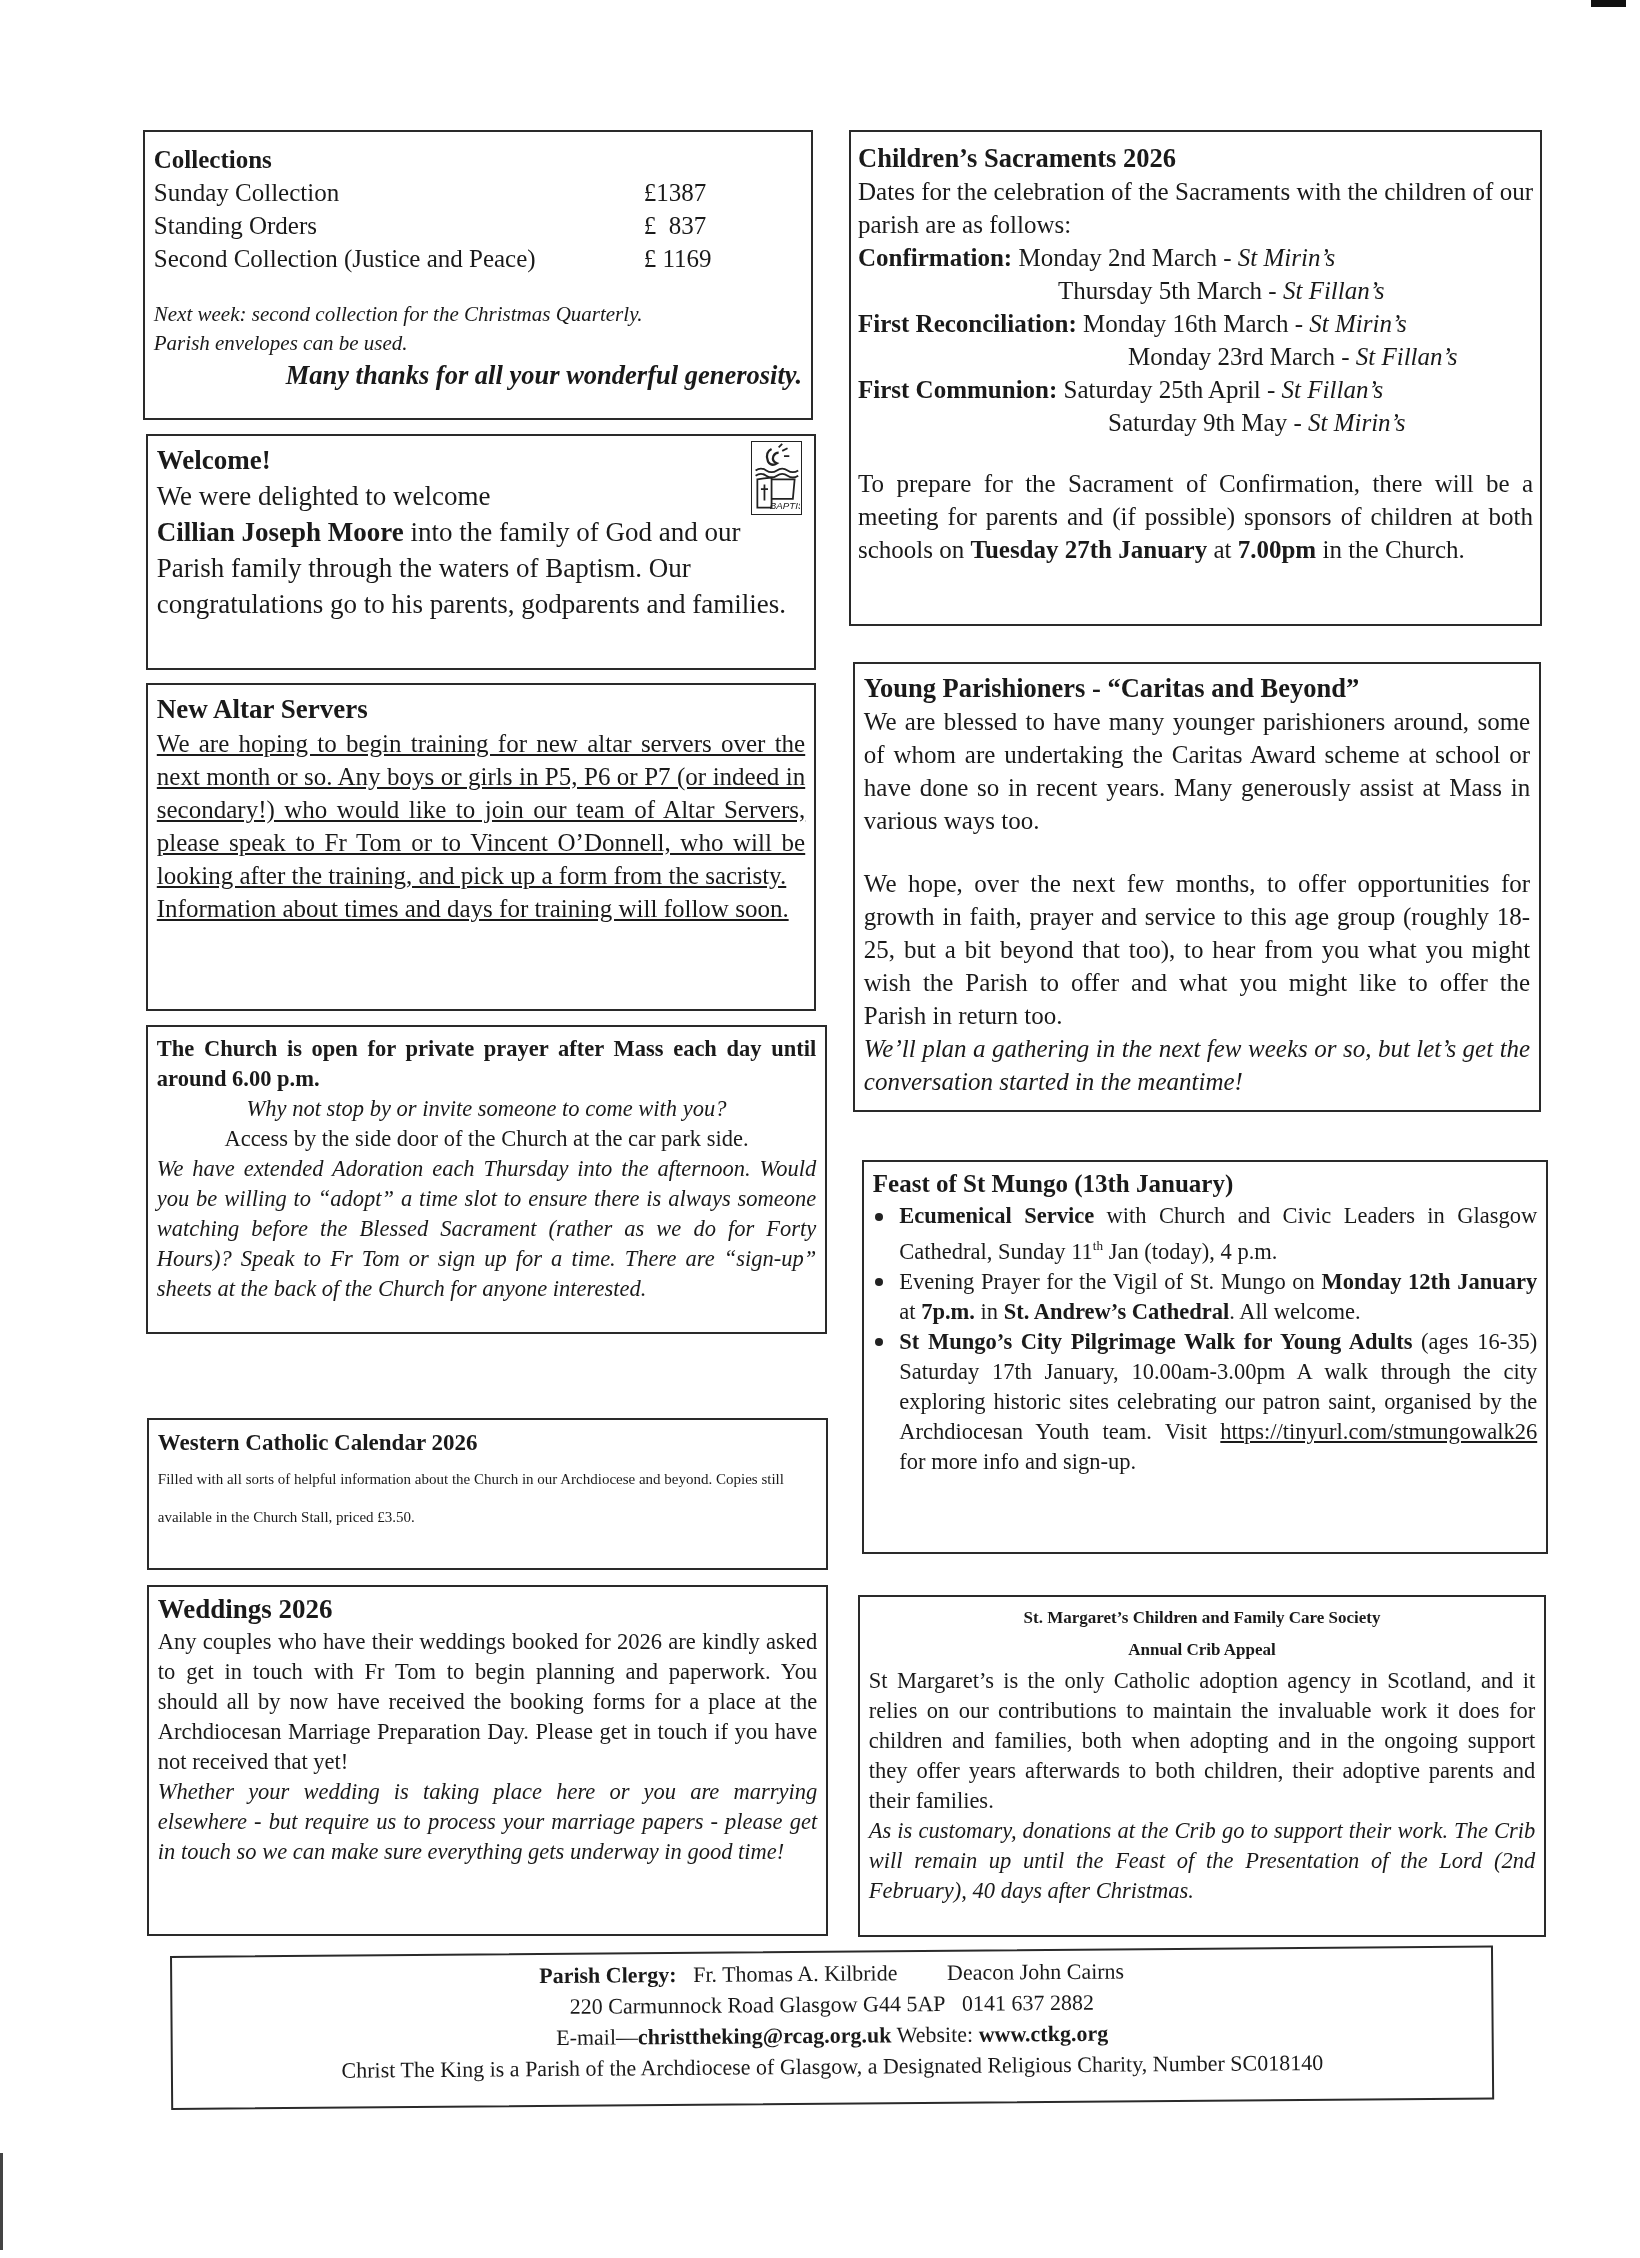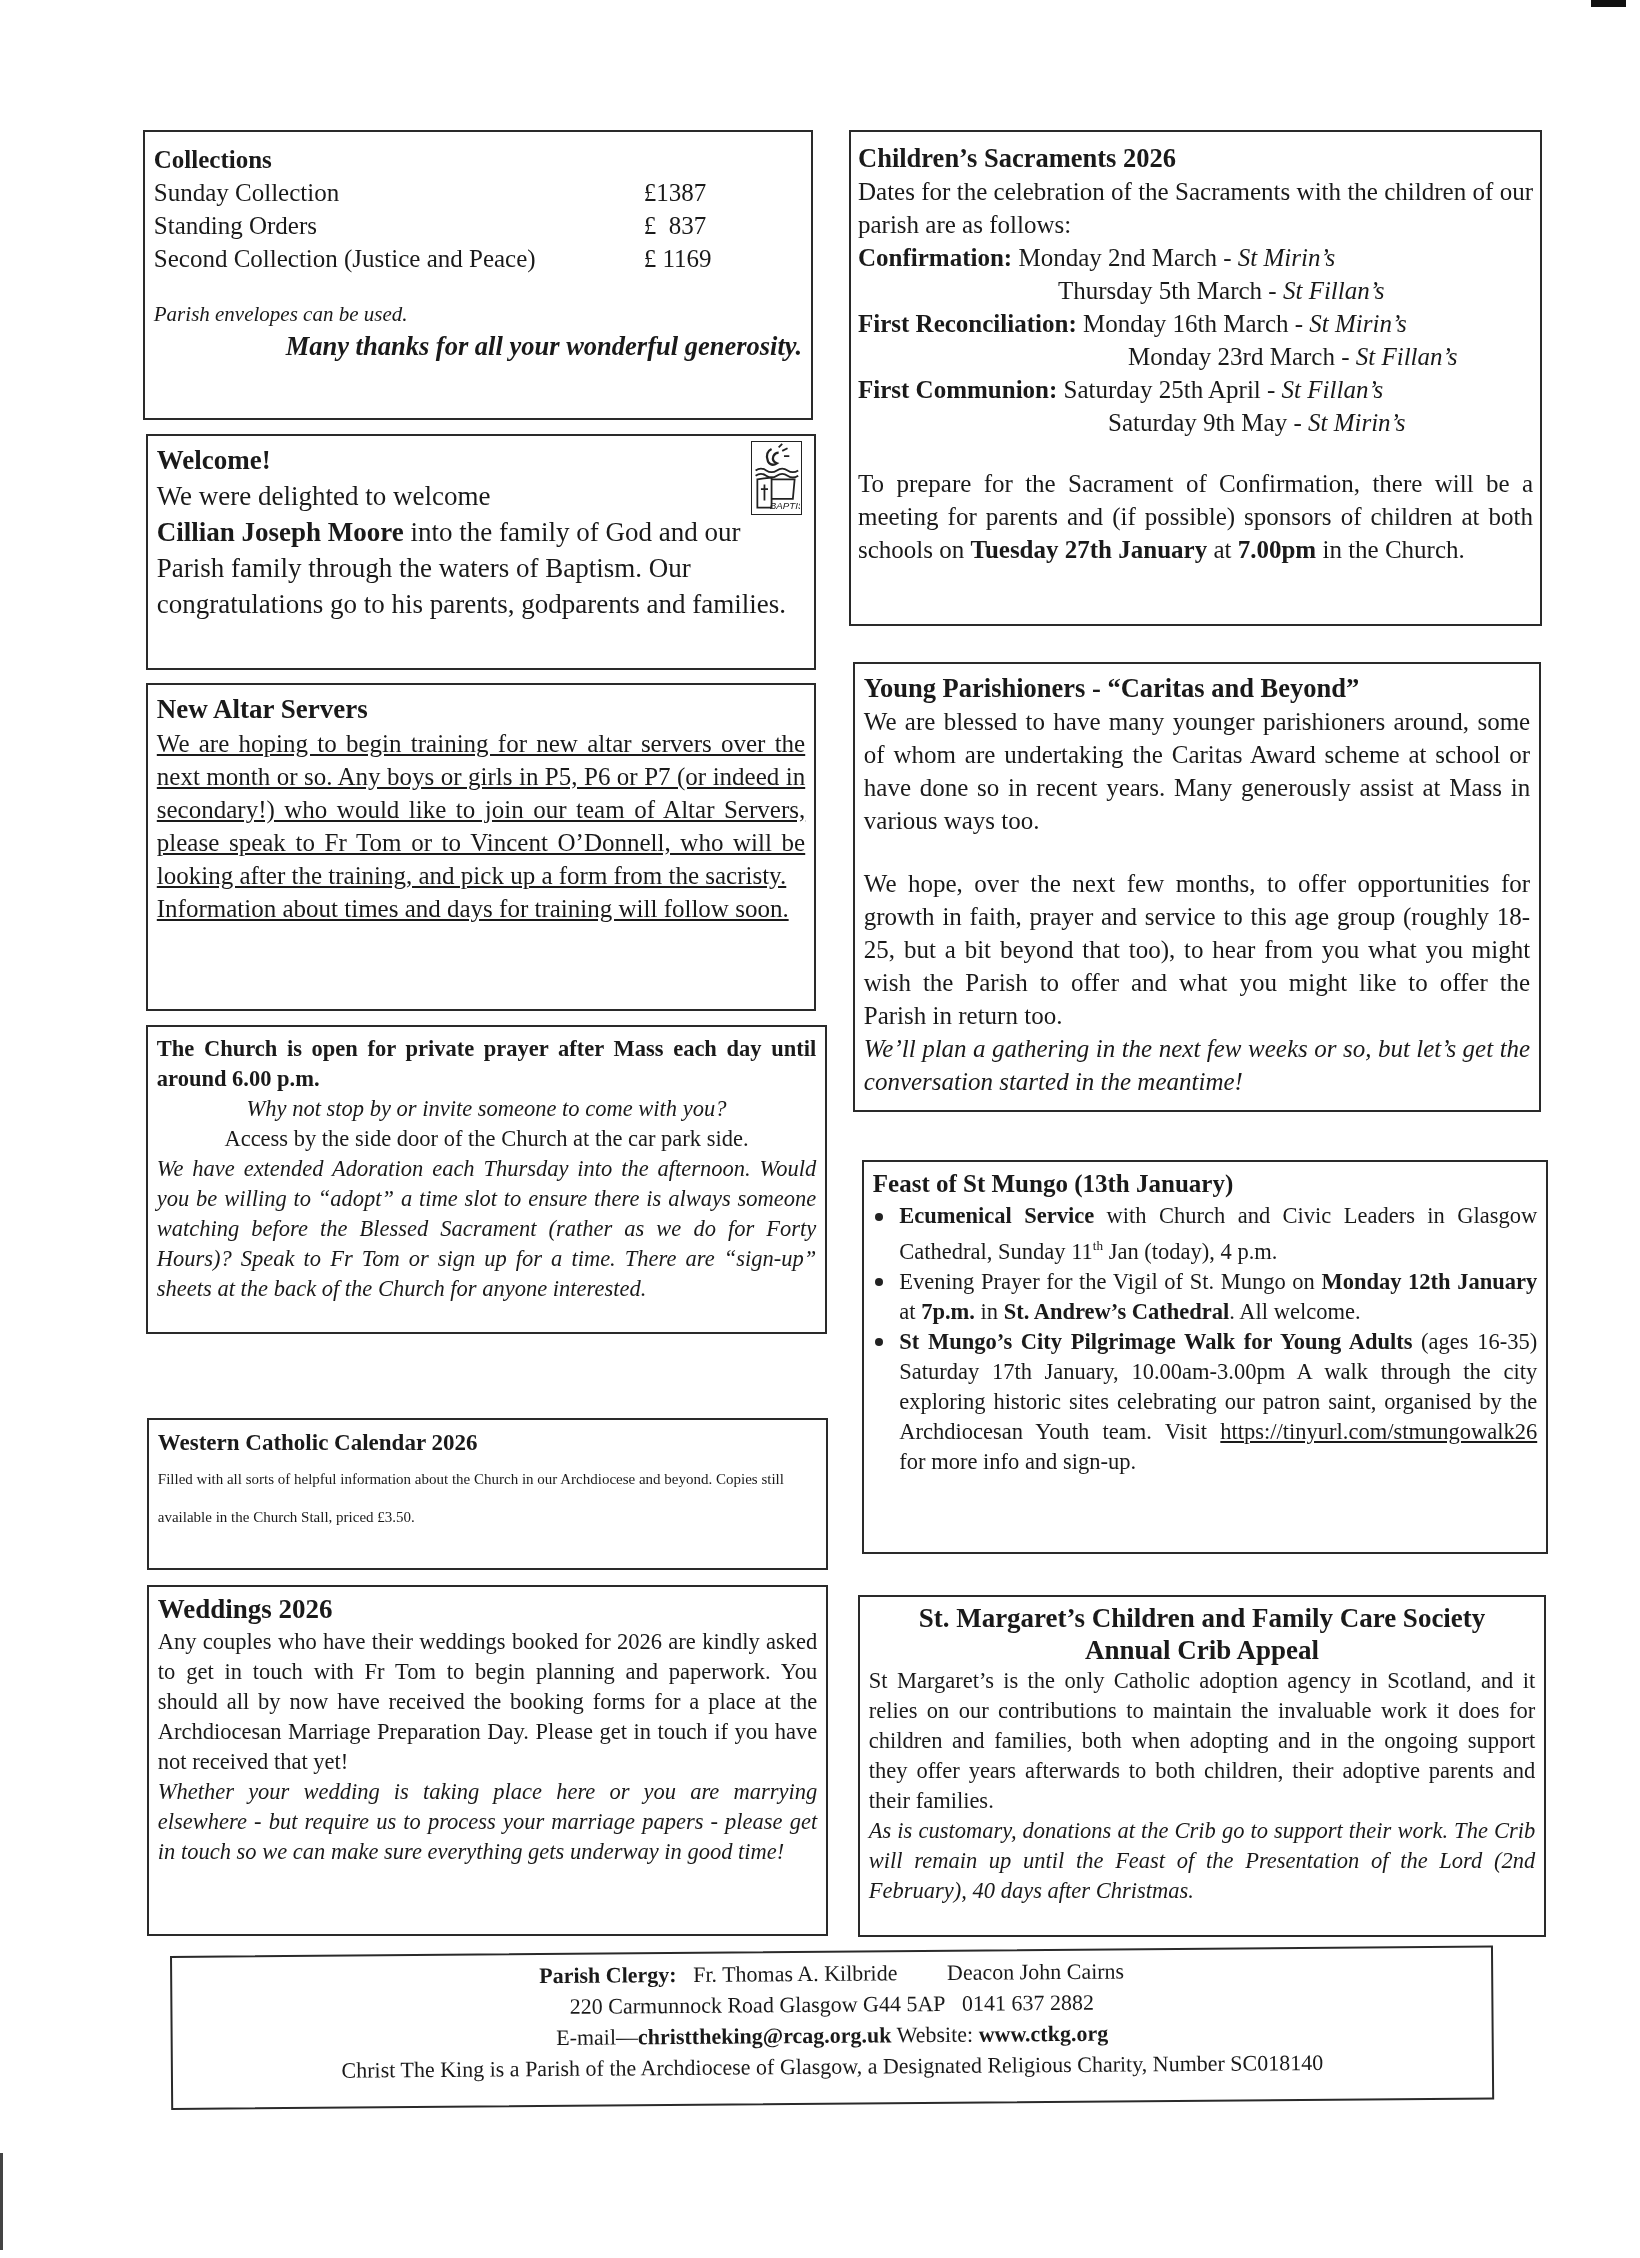--- a/index.html
+++ b/index.html
@@ -97,21 +97,21 @@
     .bullets { list-style: none; margin: 0; padding: 0; }
     .bullets li { position: relative; padding-left: 26.5px; font-size: 22.5px; line-height: 30px; text-align: justify; }
     .bullets li .dot {
       position: absolute; left: 1.8px; top: 11.5px; width: 8px; height: 8px;
       border-radius: 50%; background: #222;
     }
     .link { text-decoration: underline; }
 
     
     #margaret { left: 858px; top: 1595px; width: 688px; height: 342px; padding: 5.3px 8.8px; }
-    #margaret .box-title { font-size: 27px; line-height: 32px; text-align: center; }
+    #margaret .box-title { font-size: 17px; line-height: 32px; text-align: center; }
     #margaret .txt { font-size: 22.5px; line-height: 30px; }
 
     
     #footer {
       left: 170px; top: 1956px; width: 1323px; height: 154px;
       padding: 5.3px 8.8px; text-align: center;
       transform: rotate(-0.45deg); transform-origin: left top;
     }
     #footer .fline { font-size: 22px; line-height: 31px; }
     #footer .gap-l { display: inline-block; width: 44px; }
@@ -130,20 +130,21 @@
   </div>
   <div class="coll-row">
     <span class="coll-label">Standing Orders</span>
     <span class="coll-amount">£  837</span>
   </div>
   <div class="coll-row">
     <span class="coll-label">Second Collection (Justice and Peace)</span>
     <span class="coll-amount">£ 1169</span>
   </div>
   <div class="coll-note">
+    <div>Next week: second collection for the Christmas Quarterly.</div>
     <div>Parish envelopes can be used.</div>
   </div>
   <div class="coll-thanks">Many thanks for all your wonderful generosity.</div>
 </section>
 
 <section id="welcome" class="box">
   <div class="baptism-icon">
     <svg width="48" height="71" viewBox="0 0 54 80">
       <path d="M22 8 q-8 4 -4 14 q4 6 10 2 q-6 -2 -4 -8 q2 -4 6 -4" fill="none" stroke="#222" stroke-width="2.5"></path>
       <path d="M30 6 l4 -4 M34 10 l6 -3 M36 16 l6 0" stroke="#222" stroke-width="2"></path>

